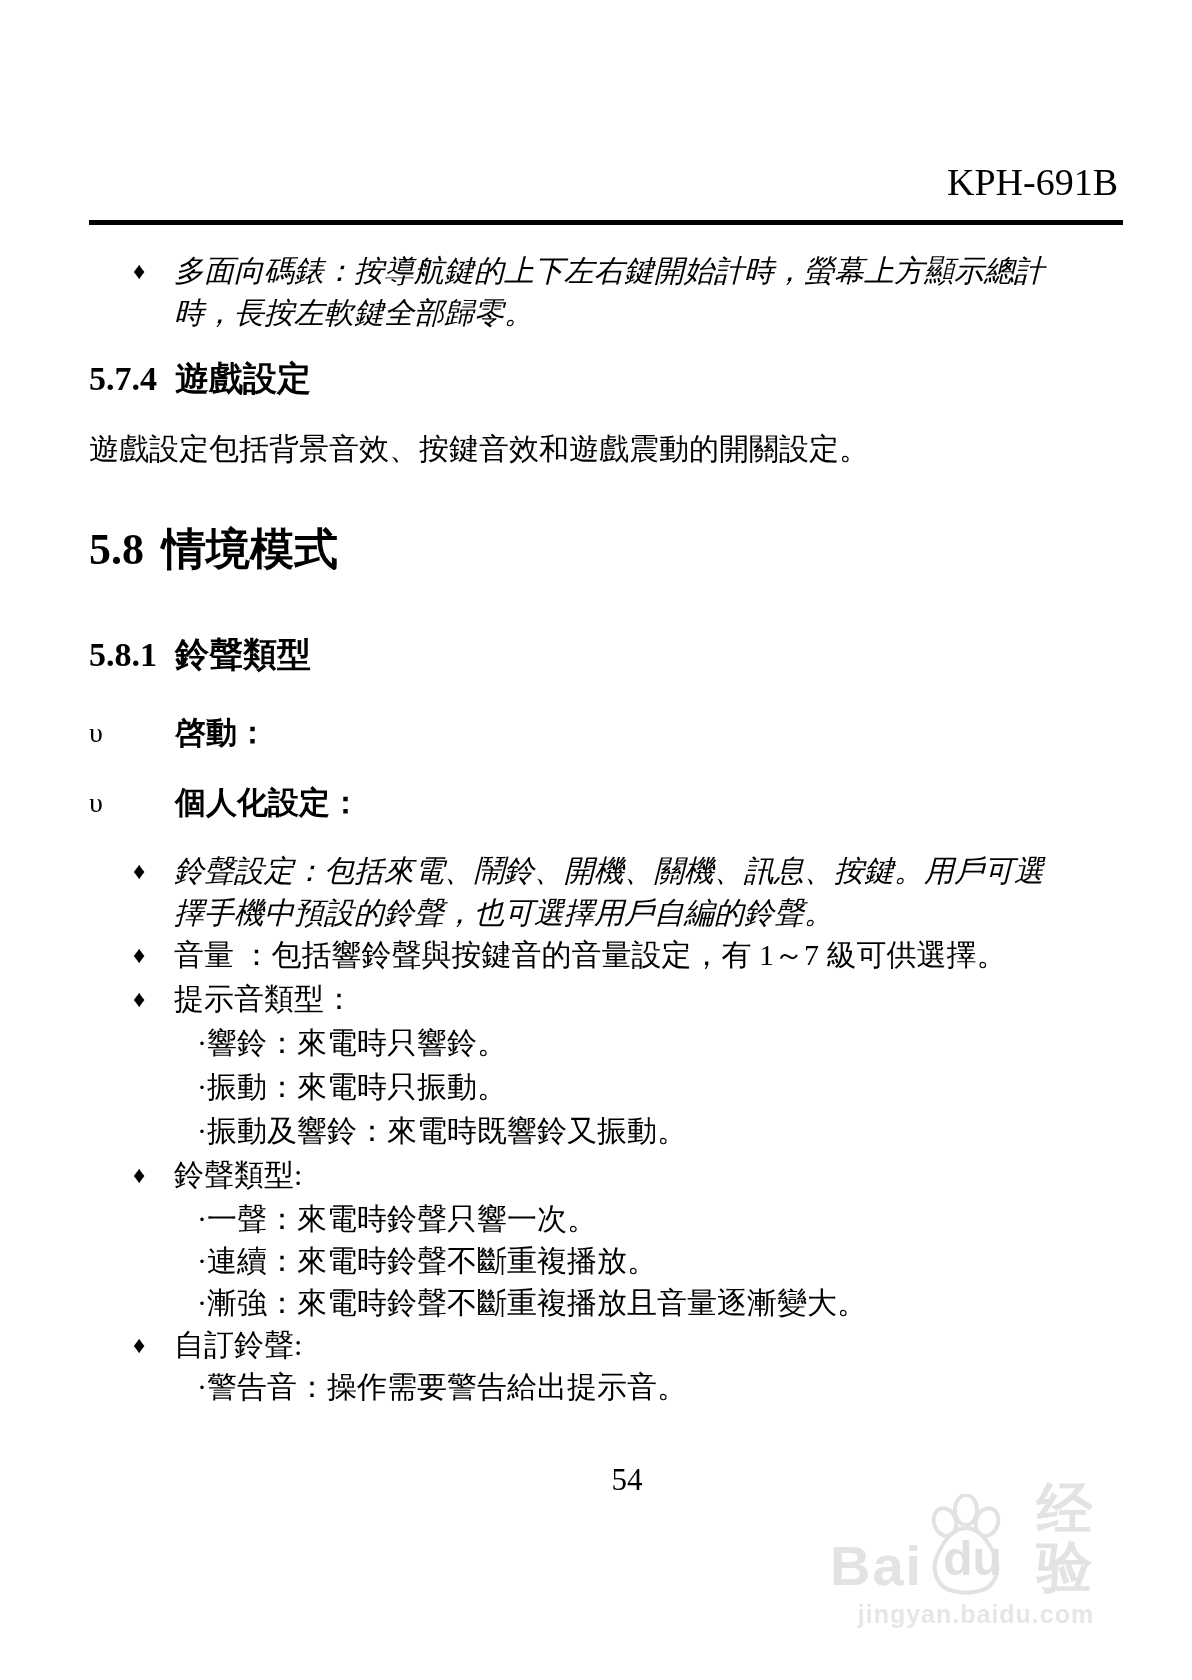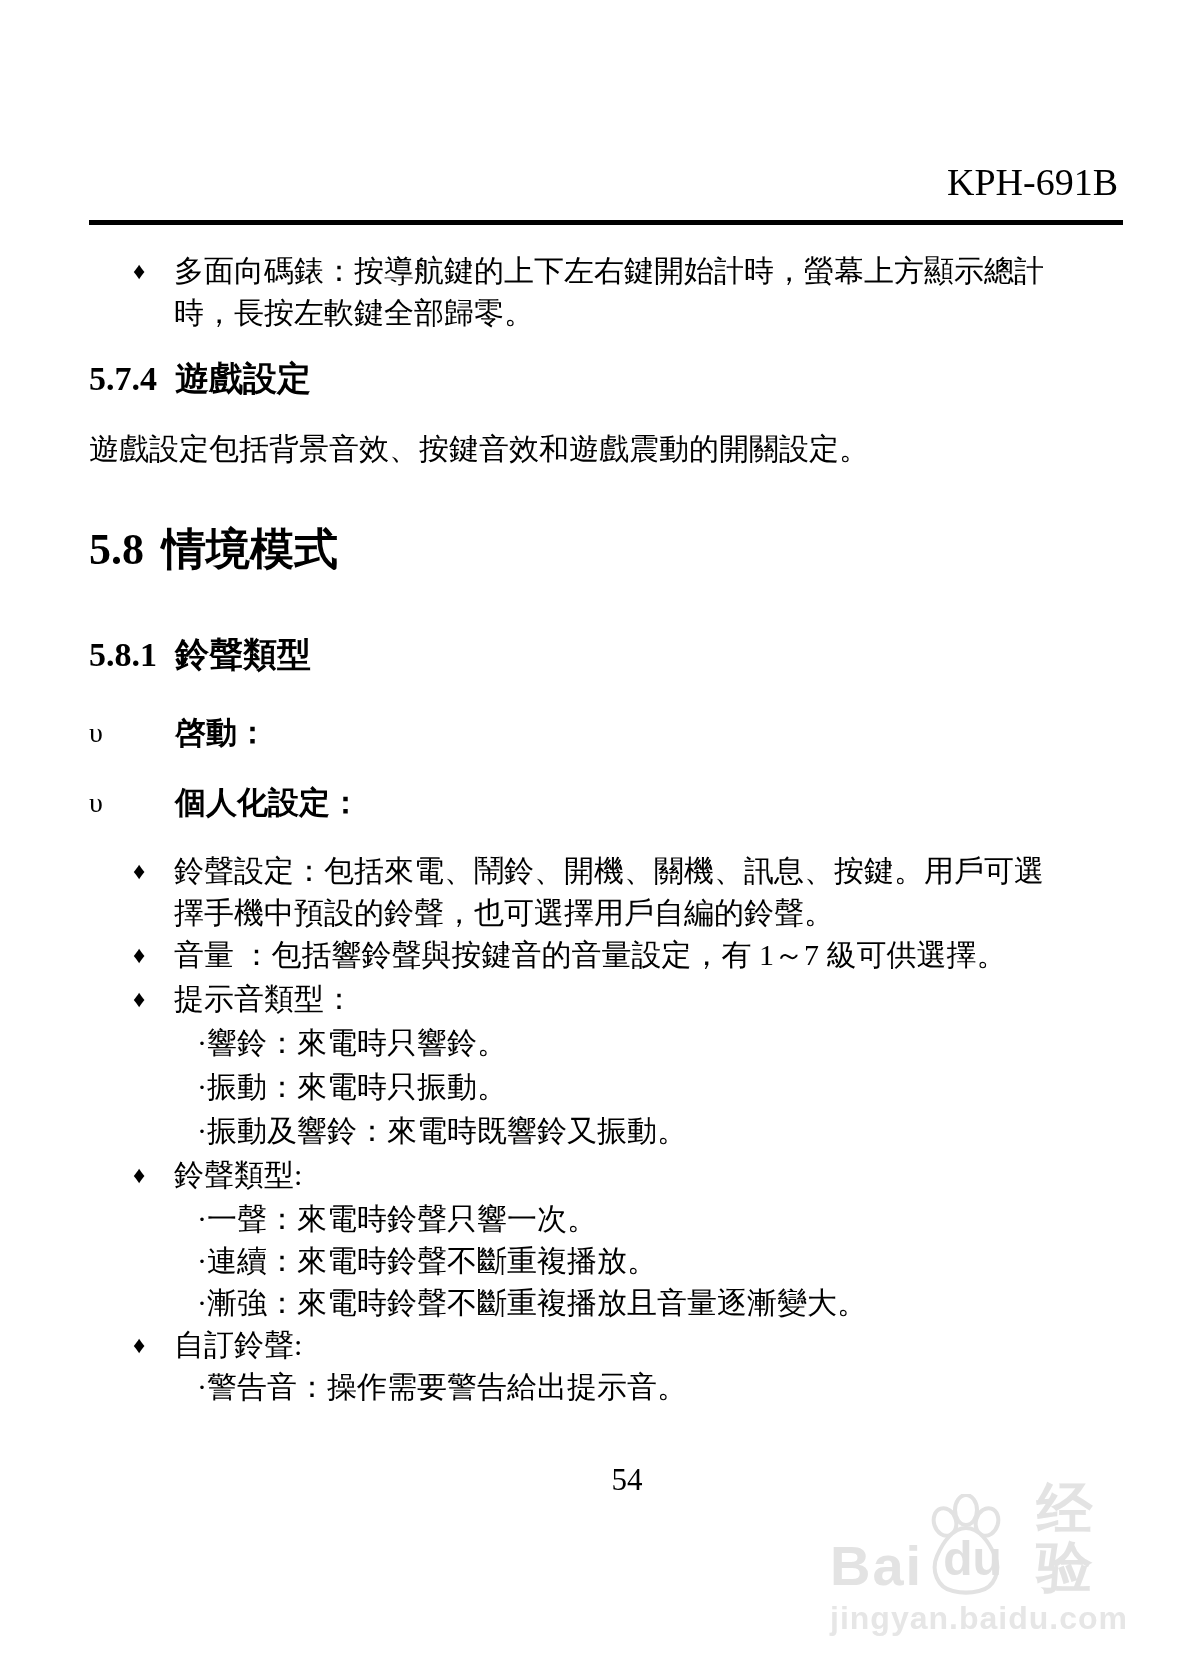--- a/index.html
+++ b/index.html
@@ -24,21 +24,21 @@
   .content {
     position:absolute; top:245px; left:89px; width:1040px;
     font-size:30px; line-height:42px;
   }
   .content > * { margin:0; }
 
   
   .b-item { display:flex; padding-left:44px; }
   .b-marker { width:41px; flex:0 0 41px; font-size:24px; line-height:42px; }
   .b-text { flex:1 1 auto; }
-  .b-text.w880 { max-width:880px; }
+  .b-text.w880 { max-width:880px;font-style:italic; }
 
   
   .d-item { padding-left:108px; }
   .d-marker { display:inline; }
 
   
   .u-item { display:flex; }
   .u-marker { width:86px; flex:0 0 86px; font-size:28px; }
   .u-label { font-weight:bold; font-size:31px; }
 
@@ -71,21 +71,21 @@
   }
   .wm-row { display:flex; align-items:flex-end; justify-content:center; height:102px; }
   .wm-bai { font-size:56px; font-weight:bold; line-height:60px; letter-spacing:2px; }
   .wm-paw { position:relative; width:86px; height:102px; flex:0 0 86px; }
   .wm-paw svg { position:absolute; left:0; top:0; }
   .wm-du {
     position:absolute; left:20px; bottom:10px;
     font-size:48px; font-weight:bold; color:#e0e0e0;
   }
   .wm-cn { font-size:56px; font-weight:bold; line-height:58px; letter-spacing:2px; }
-  .wm-url { margin-top:4px; font-size:32px; font-weight:bold; letter-spacing:1px; color:#e6e6e6; }
+  .wm-url { margin-top:4px; font-size:25px; font-weight:bold; letter-spacing:1px; color:#e6e6e6; }
 </style>
 </head>
 <body>
 
 <div class="page">
 
   <div class="header-model">KPH-691B</div>
   <div class="header-rule"></div>
 
   <div class="content">

